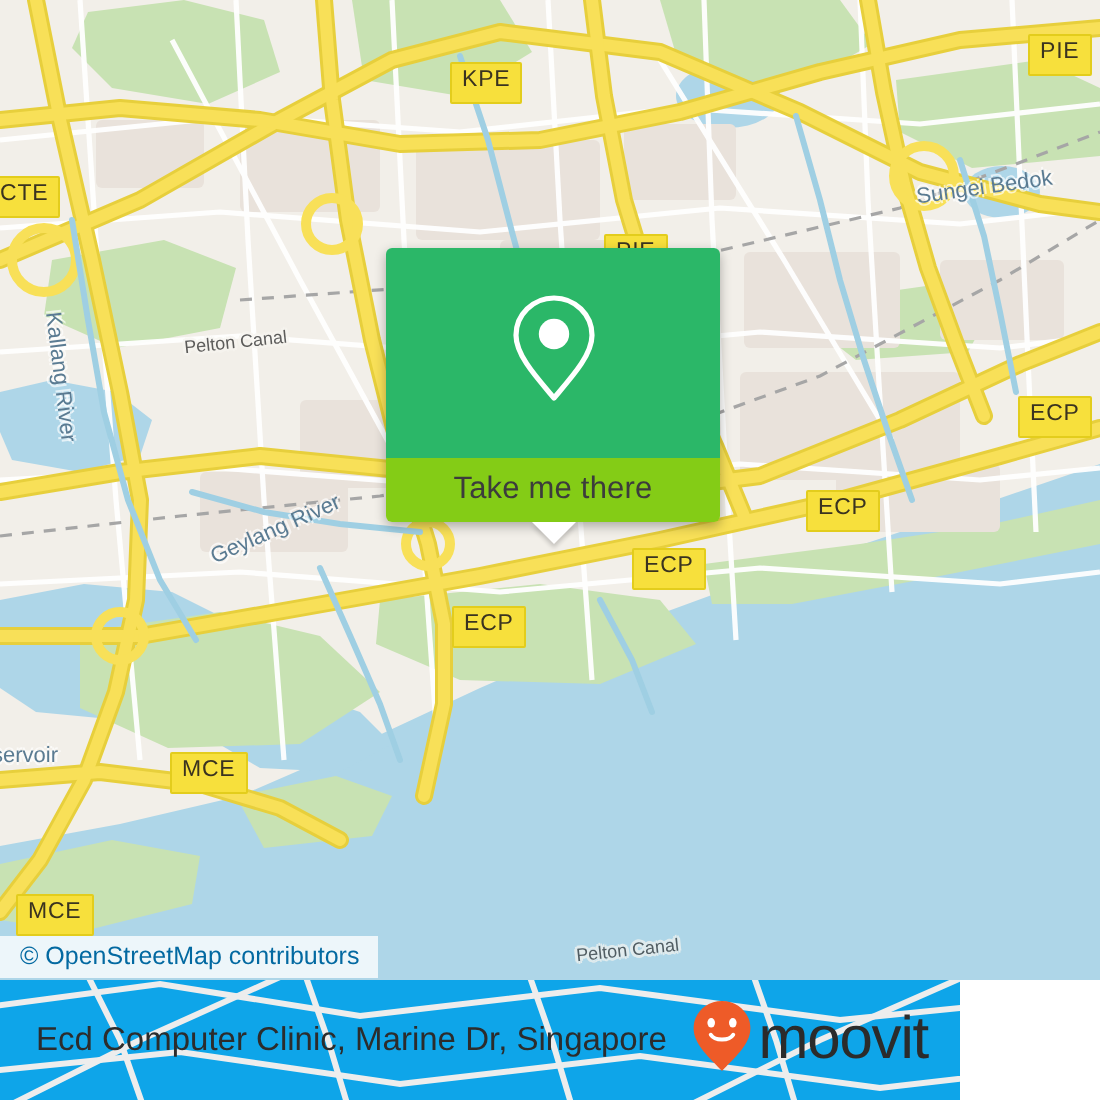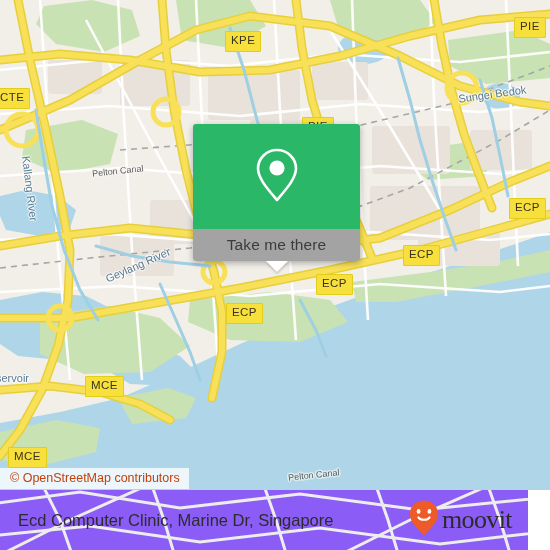--- a/index.html
+++ b/index.html
@@ -72,21 +72,21 @@
   #popup-green {
     height: 105px;
     background: #2bb768;
     border-radius: 3px 3px 0 0;
     display: flex;
     align-items: center;
     justify-content: center;
   }
   #popup-white {
     height: 32px;
-    background: #a3a3a3;
+    background: #84cc16;
     border-radius: 0 0 3px 3px;
     display: flex;
     align-items: center;
     justify-content: center;
   }
   #popup-cta {
     color: #3c3c3c;
     font-size: 15.5px;
     font-family: "Liberation Sans", sans-serif;
     letter-spacing: .1px;
@@ -102,34 +102,34 @@
     border-top: 11px solid #ffffff;
     filter: drop-shadow(0 2px 1px rgba(0,0,0,.18));
   }
 
   
   #osm-attrib {
     position: absolute;
     left: 0;
     top: 468px;
     background: rgba(255,255,255,.78);
-    color: #c2410c;
+    color: #0369a1;
     font-size: 12.5px;
     font-family: "Liberation Sans", sans-serif;
     padding: 3px 9px 4px 10px;
     z-index: 45;
     white-space: nowrap;
   }
 
   
   #bottom-bar {
     position: absolute;
     left: 0; top: 490px;
-    width: 528px; height: 60px;
-    background: #8b5cf6;
+    width: 480px; height: 60px;
+    background: #0ea5e9;
     display: flex;
     align-items: center;
     justify-content: space-between;
     padding: 0 16px 0 18px;
     overflow: hidden;
   }
   #bar-watermark {
     position: absolute;
     left: 0; top: 0; width: 550px; height: 60px;
     pointer-events: none;
@@ -144,25 +144,25 @@
   }
   #moovit-logo {
     position: relative;
     display: flex;
     align-items: center;
     gap: 2px;
     z-index: 2;
   }
   #moovit-wordmark {
     color: #2b2b2b;
-    font-size: 26px;
+    font-size: 30px;
     font-weight: 500;
     letter-spacing: -.6px;
     line-height: 1;
-    font-family: Liberation Serif, serif;
+    font-family: Liberation Sans, sans-serif;
   }
 </style>
 </head>
 <body>
 
 <div id="app">
 
   <div id="map">
 
     <svg class="map-layer" viewBox="0 0 550 490" preserveAspectRatio="none" xmlns="http://www.w3.org/2000/svg">

